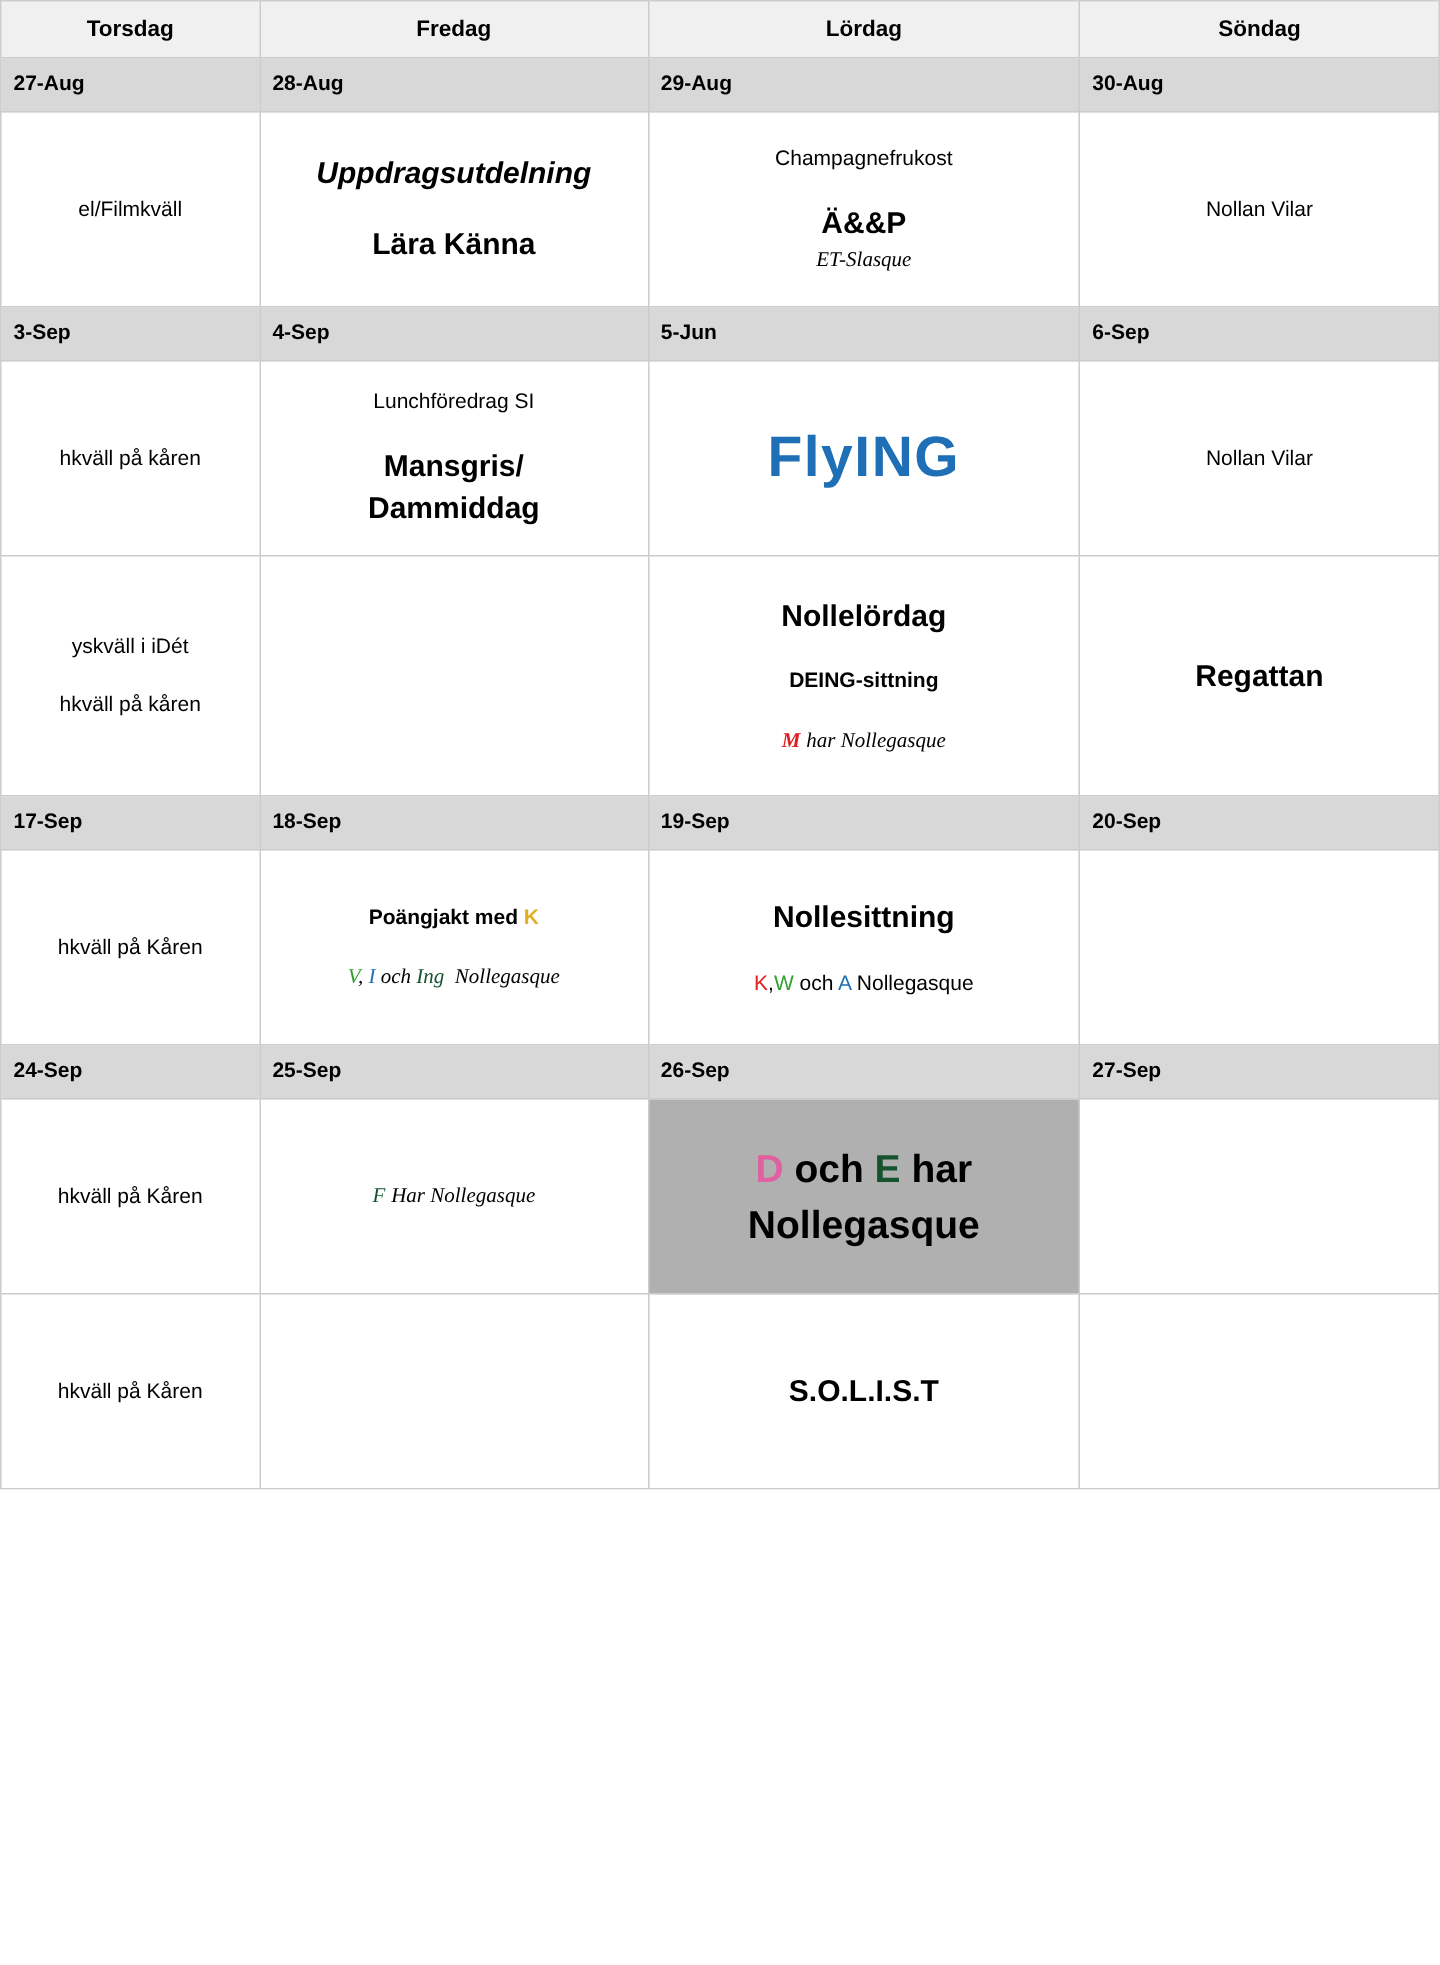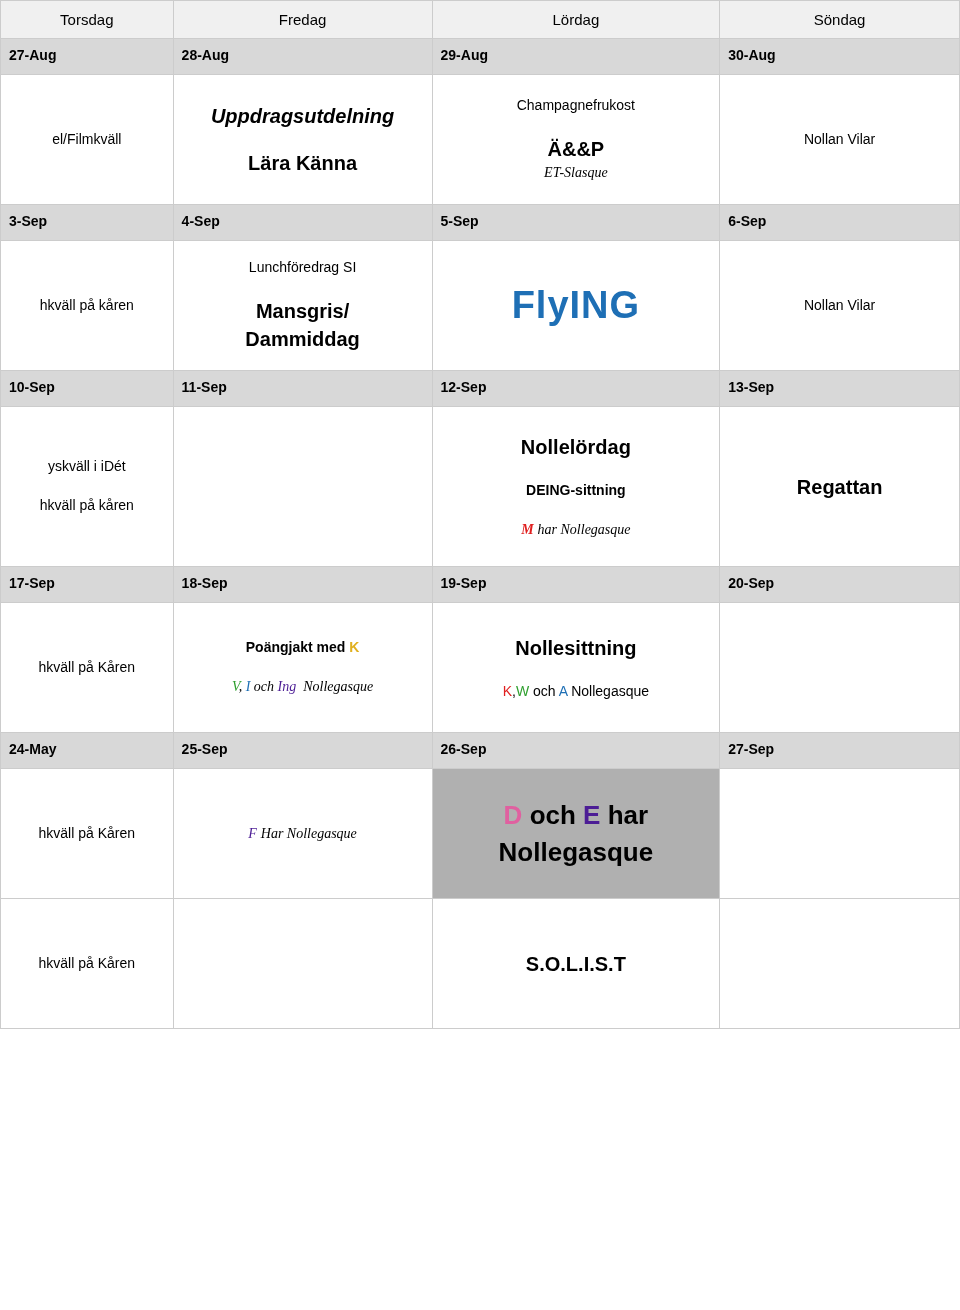--- a/index.html
+++ b/index.html
@@ -14,21 +14,21 @@
       border-collapse: collapse;
       table-layout: fixed;
     }
     th, td {
       border: 1px solid #ccc;
       padding: 6px 24px;
       vertical-align: top;
     }
     .header-row th {
       background: #f0f0f0;
-      font-weight: normal;
+      font-weight: bold;
       font-size: 15px;
       text-align: center;
       padding: 10px 8px;
     }
     .date-row td {
       background: #d8d8d8;
       font-size: 14px;
       font-weight: bold;
       padding: 8px 8px;
       text-align: left;
@@ -50,21 +50,21 @@
 
     .bold-italic { font-weight: bold; font-style: italic; }
     .bold { font-weight: bold; }
     .italic { font-style: italic; font-family: Liberation Serif, serif; }
     .large { font-size: 20px; }
     .xlarge { font-size: 26px; }
 
     .color-blue { color: #1e6fb5; }
     .color-red { color: #e02020; }
     .color-yellow { color: #e0b020; }
-    .color-orange { color: #4c1d95; }
+    .color-orange { color: #14532d; }
     .color-pink { color: #e060a0; }
     .color-green { color: #30a030; }
 
     .cell-grey {
       background: #b0b0b0 !important;
     }
 
     .flying-text {
       font-size: 38px;
       font-weight: bold;
@@ -112,46 +112,40 @@
         <span class="italic">ET-Slasque</span>
       </td>
       <td>
         <span>Nollan Vilar</span>
       </td>
     </tr>
 
     <tr class="date-row">
       <td>3-Sep</td>
       <td>4-Sep</td>
-      <td>5-Sep</td>
+      <td>5-Jun</td>
       <td>6-Sep</td>
     </tr>
 
     <tr class="content-row">
       <td>
         <span>hkväll på kåren</span>
       </td>
       <td>
         <span>Lunchföredrag SI</span><br><br>
         <span class="bold large">Mansgris/<br>Dammiddag</span>
       </td>
       <td>
         <span class="flying-text">FlyING</span>
       </td>
       <td>
         <span>Nollan Vilar</span>
       </td>
     </tr>
 
-    <tr class="date-row">
-      <td>10-Sep</td>
-      <td>11-Sep</td>
-      <td>12-Sep</td>
-      <td>13-Sep</td>
-    </tr>
 
     <tr class="content-row" style="height:160px;">
       <td>
         <span>yskväll i iDét</span><br><br>
         <span>hkväll på kåren</span>
       </td>
       <td></td>
       <td>
         <span class="bold large">Nollelördag</span><br><br>
         <span class="bold">DEING-sittning</span><br><br>
@@ -185,21 +179,21 @@
       <td>
         <span class="bold large">Nollesittning</span><br><br>
         <span>
           <span class="color-red">K</span><span>,</span><span class="color-green">W</span><span> och </span><span class="color-blue">A</span><span> Nollegasque</span>
         </span>
       </td>
       <td></td>
     </tr>
 
     <tr class="date-row">
-      <td>24-May</td>
+      <td>24-Sep</td>
       <td>25-Sep</td>
       <td>26-Sep</td>
       <td>27-Sep</td>
     </tr>
 
     <tr class="content-row" style="height:130px;">
       <td>
         <span>hkväll på Kåren</span>
       </td>
       <td>

